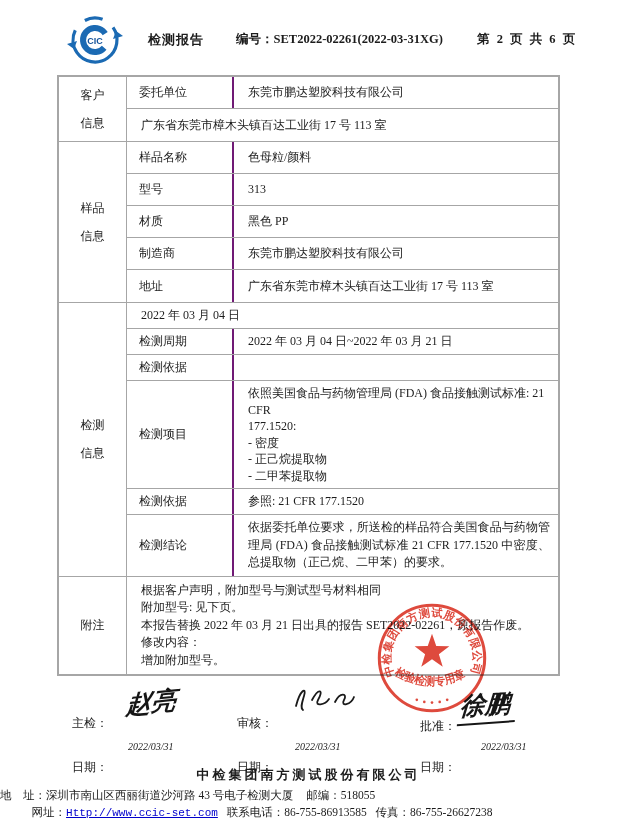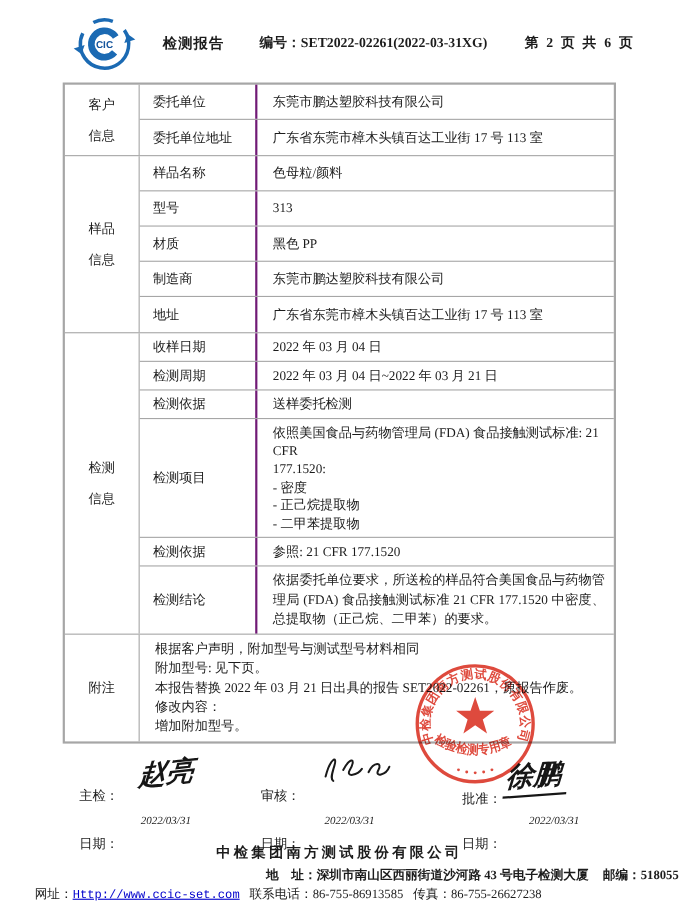--- a/index.html
+++ b/index.html
@@ -38,21 +38,21 @@
   .sig-label { position:absolute; font-size:12px;margin-top:17px; }
   .sig-name  { position:absolute; font-style:italic; font-weight:bold; color:#161616; }
   .sig-zhao  { left:126px; top:686px; font-size:25px; transform:rotate(-6deg) skewX(-10deg); }
   .sig-xu    { left:458px; top:688px; font-size:25px; transform:rotate(-4deg) skewX(-8deg);
                border-bottom:2px solid #161616; padding:0 6px 1px 2px; }
   .sig-review-svg { position:absolute; left:288px; top:682px; }
   .date-val { position:absolute; font-size:10px;font-style:italic; }
   
   .ft-company { position:absolute; left:0; top:766px; width:617px; text-align:center;
                 font-weight:bold; font-size:13px; letter-spacing:3px; }
-  .ft-line2 { position:absolute; left:0; top:788px; width:617px; text-align:right; font-size:11.5px;font-weight:bold; }
+  .ft-line2 { position:absolute; left:0; top:788px; width:617px; text-align:left; font-size:11.5px; }
   .ft-line3 { position:absolute; left:0; top:805px; width:524px; text-align:center; font-size:11.5px; }
   .ft-url { color:#0000cc; text-decoration:underline; font-family:"Liberation Mono","DejaVu Sans Mono",monospace; font-size:11px; }
   .seal-red { fill:#dc3a2c; }
 </style>
 </head>
 <body>
 
 <svg class="logo" width="66" height="52" viewBox="0 0 60 52">
   <g transform="translate(30,26)">
     <circle r="22" fill="none" stroke="#1b6ab3" stroke-width="3.2" stroke-dasharray="92 14 18 14" transform="rotate(-35)"></circle>
@@ -72,21 +72,20 @@
     <div class="sec-label">
       <span>客户</span>
       <span>信息</span>
     </div>
     <div class="sec-body">
       <div class="frow r33">
         <div class="fcell">委托单位</div>
         <div class="vcell">东莞市鹏达塑胶科技有限公司</div>
       </div>
       <div class="frow r33">
-        <div class="fcell">委托单位地址</div>
         <div class="vcell">广东省东莞市樟木头镇百达工业街 17 号 113 室</div>
       </div>
     </div>
   </div>
 
   <div class="section">
     <div class="sec-label">
       <span>样品</span>
       <span>信息</span>
     </div>
@@ -114,30 +113,28 @@
     </div>
   </div>
 
   <div class="section">
     <div class="sec-label">
       <span>检测</span>
       <span>信息</span>
     </div>
     <div class="sec-body">
       <div class="frow r26">
-        <div class="fcell">收样日期</div>
         <div class="vcell">2022 年 03 月 04 日</div>
       </div>
       <div class="frow r26">
         <div class="fcell">检测周期</div>
         <div class="vcell">2022 年 03 月 04 日~2022 年 03 月 21 日</div>
       </div>
       <div class="frow r26">
         <div class="fcell">检测依据</div>
-        <div class="vcell">送样委托检测</div>
       </div>
       <div class="frow">
         <div class="fcell">检测项目</div>
         <div class="vcell vlines">
           <div>依照美国食品与药物管理局 (FDA) 食品接触测试标准: 21 CFR</div>
           <div>177.1520:</div>
           <div>- 密度</div>
           <div>- 正己烷提取物</div>
           <div>- 二甲苯提取物</div>
         </div>

